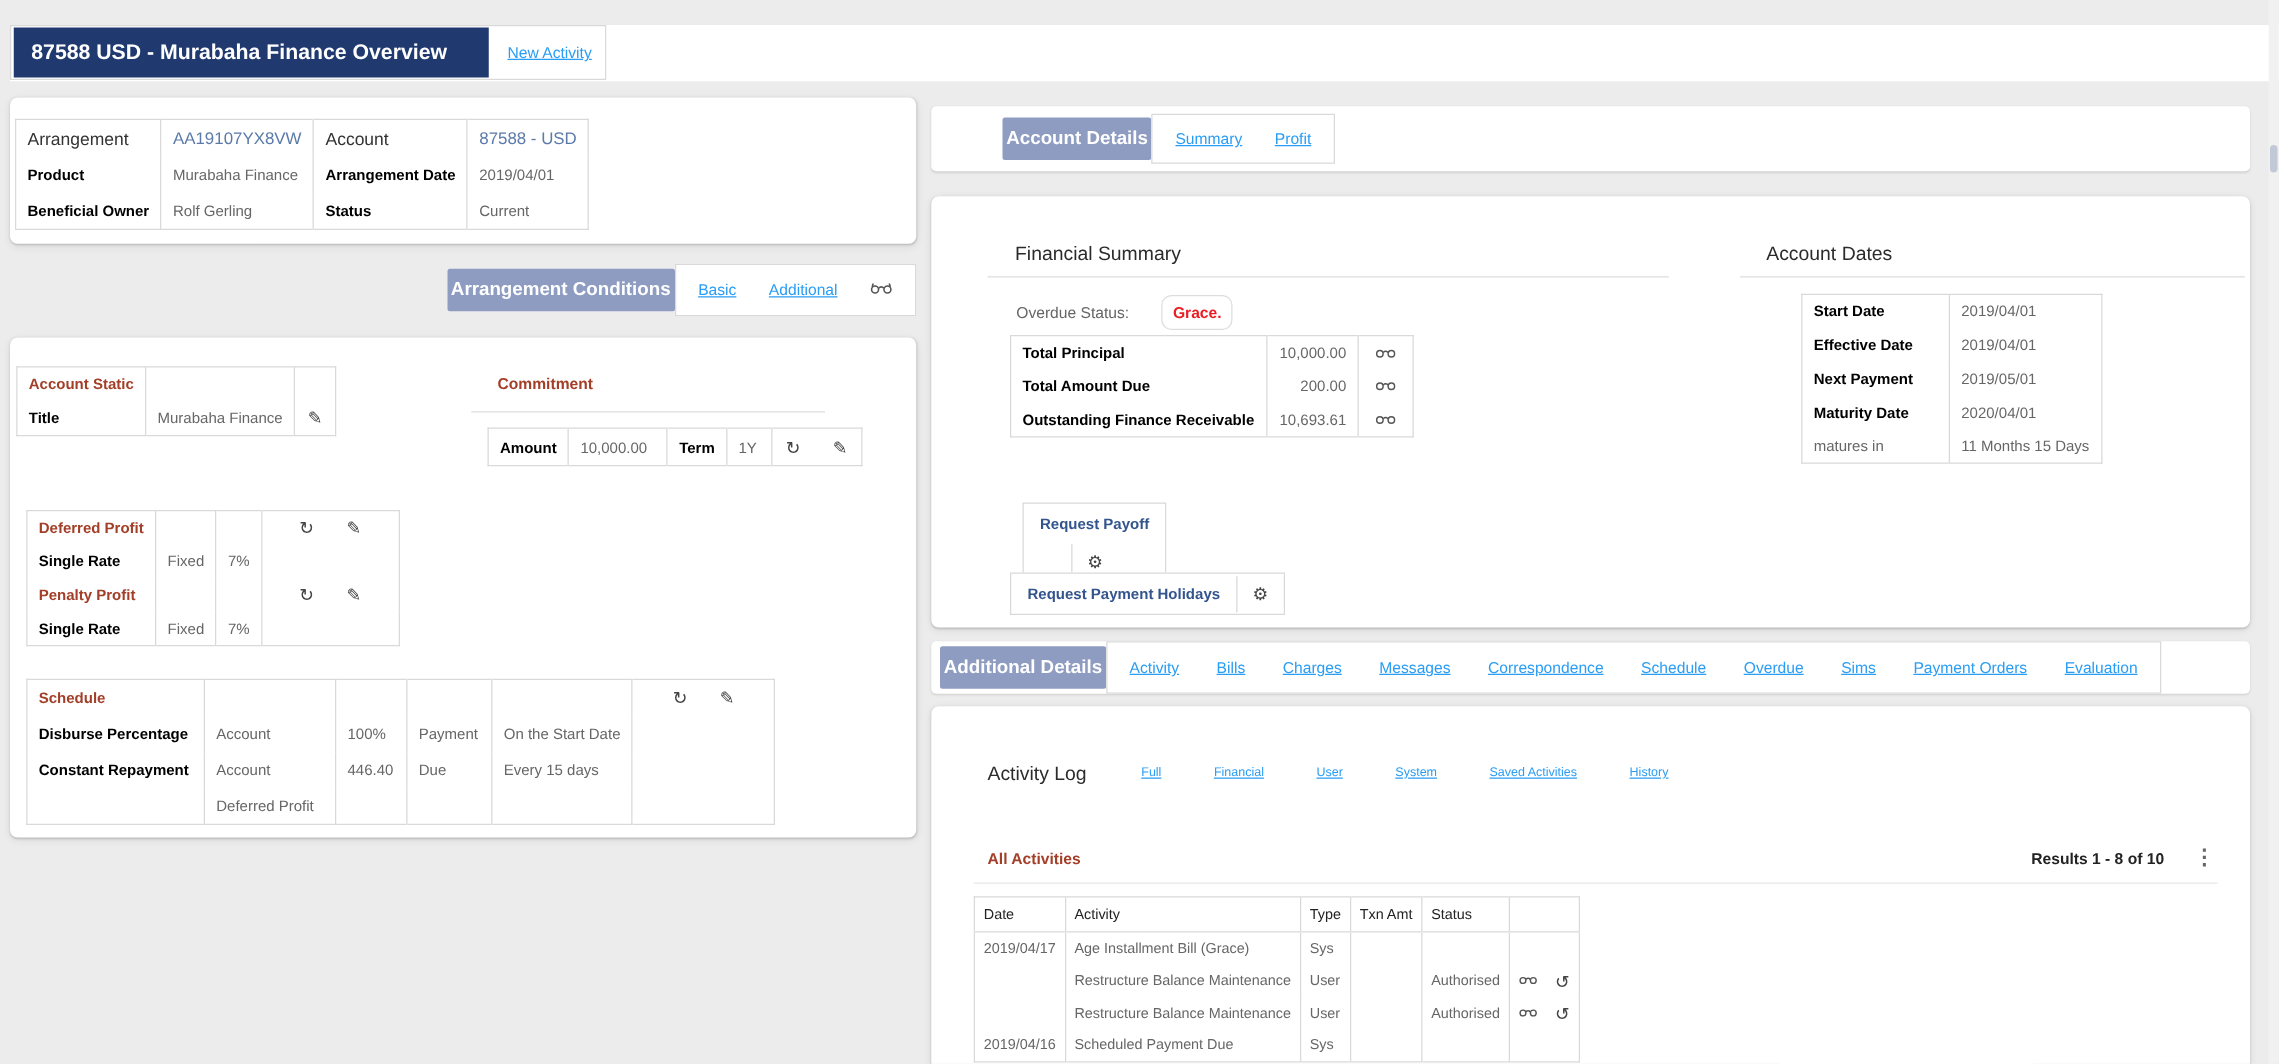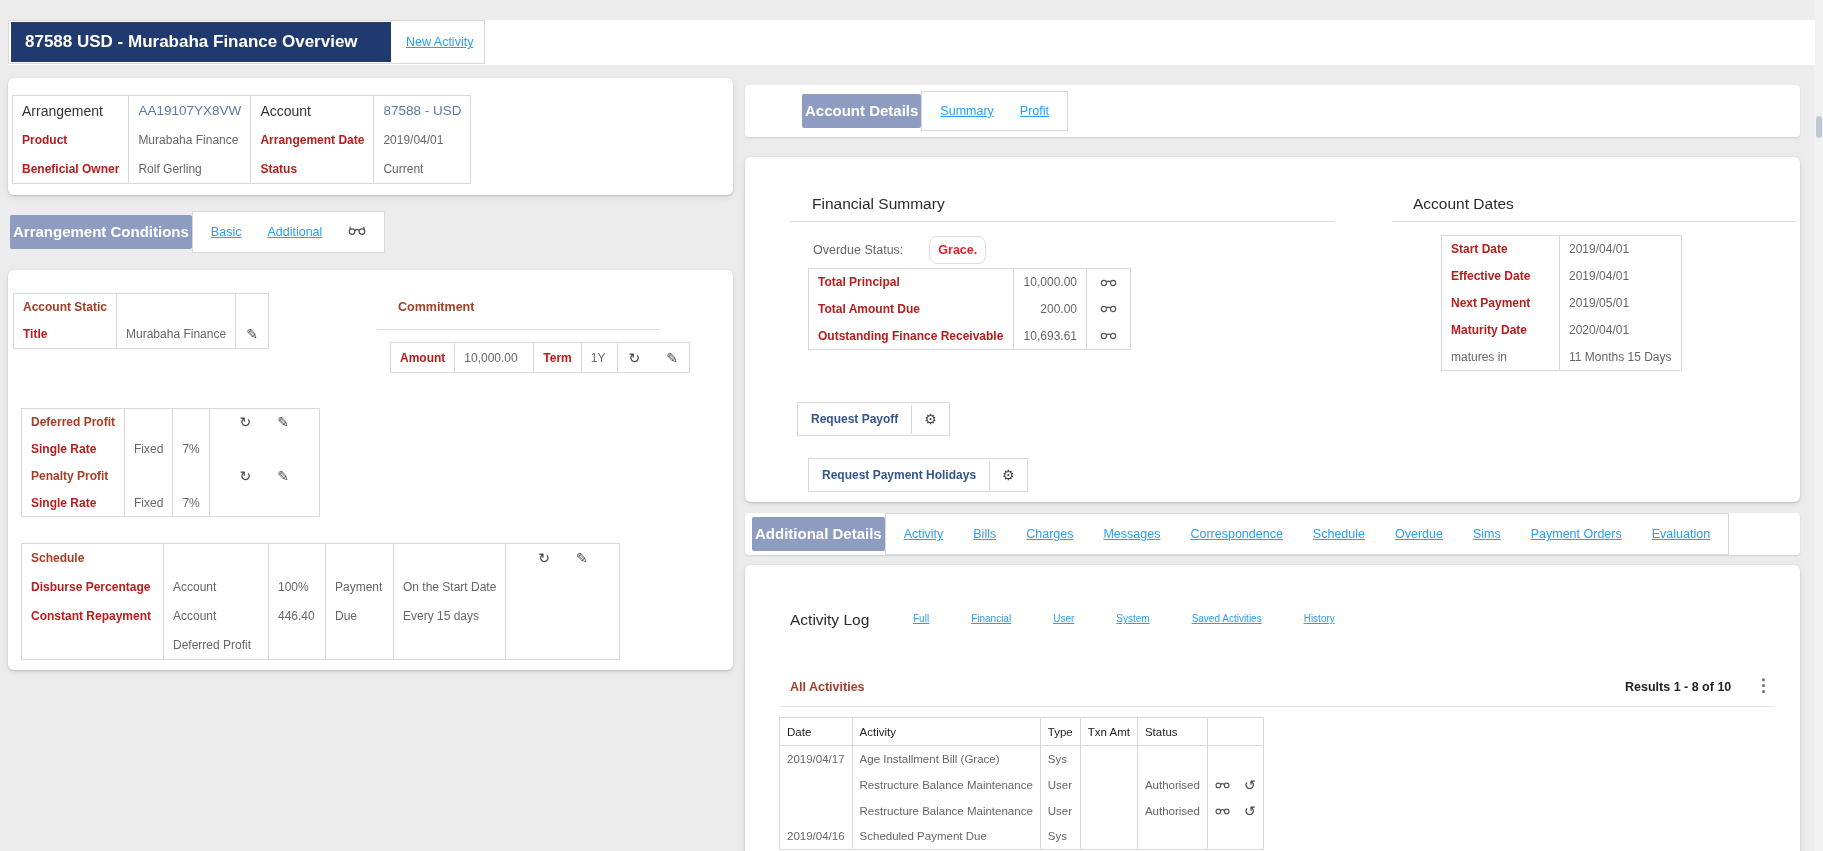--- a/index.html
+++ b/index.html
@@ -35,30 +35,30 @@
   .tabbox { border:1px solid #d9d9d9; background:#fff; height:42px;
             display:flex; align-items:center; padding:0 18px; gap:26px; }
   .tabbox .link { font-size:12.5px; }
 
   
   table.t { border-collapse:collapse; border:1px solid #d9d9d9; font-size:12px; color:#666;
             table-layout:fixed; }
   table.t td { border-left:1px solid #d9d9d9; padding:0 9px; height:27px;
                vertical-align:middle; overflow:hidden; white-space:nowrap; }
   table.t td:first-child { border-left:none; }
-  .lbl { color:#b91c1c; font-weight:bold; }
+  .lbl { color:#000000; font-weight:bold; }
   .mrn { color:#a33f28; font-weight:bold; }
   .num { text-align:right; }
   .icon { color:#444; font-size:14px; cursor:pointer; line-height:1; }
   .icon-pair { display:flex; justify-content:center; align-items:center; gap:26px; }
   .vicon { display:inline-block; vertical-align:middle; cursor:pointer; }
 
   
   .info-card { margin-top:14px; height:117px; padding:17px 0 0 4px; }
-  .ac-strip  { margin-top:16px; padding-left:2px; }
+  .ac-strip  { margin-top:16px; padding-left:2px;justify-content:flex-end; }
   .cond-card { margin-top:17px; height:400px; position:relative; }
   .abs { position:absolute; }
 
   .commit-head { font-size:12.5px; }
   .hr { border-top:1px solid #ddd; height:0; }
 
   
   .acct-strip { height:52px; padding-left:57px; display:flex; align-items:center; background:#fff;
                 border-radius:4px; box-shadow:0 1px 2px rgba(0,0,0,.12); }
   .main-card { margin-top:20px; height:345px; position:relative; }
@@ -353,21 +353,21 @@
                   <g fill="none" stroke="#555" stroke-width="1.4">
                     <circle cx="4.5" cy="7.2" r="3.1"></circle>
                     <circle cx="15.5" cy="7.2" r="3.1"></circle>
                     <path d="M7.7 6 Q10 3.8 12.3 6"></path>
                   </g>
                 </svg></span></td>
       </tr>
     </tbody>
       </table>
 
-    <div class="btn-table abs" style="left:52px; top:245px;">
+    <div class="btn-table abs" style="left:73px; top:245px;flex-direction:column;">
       <span class="btn-label">Request Payoff</span>
       <span class="btn-gear"><span class="icon">⚙</span></span>
     </div>
     <div class="btn-table abs" style="left:63px; top:301px;">
       <span class="btn-label">Request Payment Holidays</span>
       <span class="btn-gear"><span class="icon">⚙</span></span>
     </div>
 
     <div class="abs h2" style="left:668px; top:38px;">Account Dates</div>
     <div class="abs hr" style="left:647px; top:64px; width:404px;"></div>

